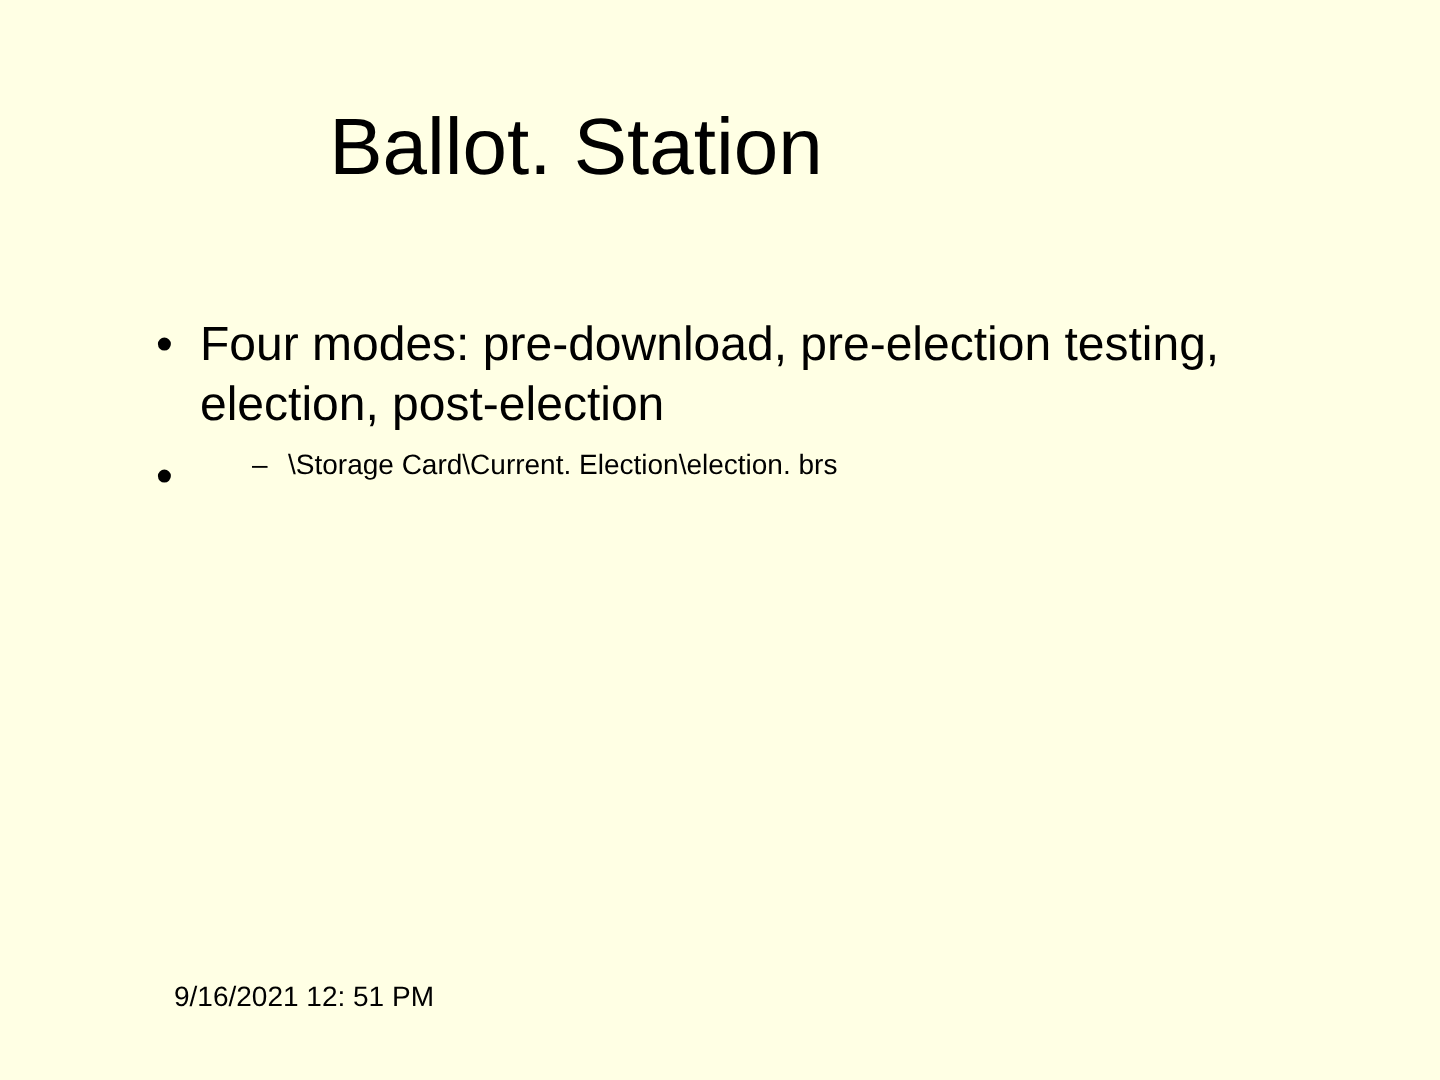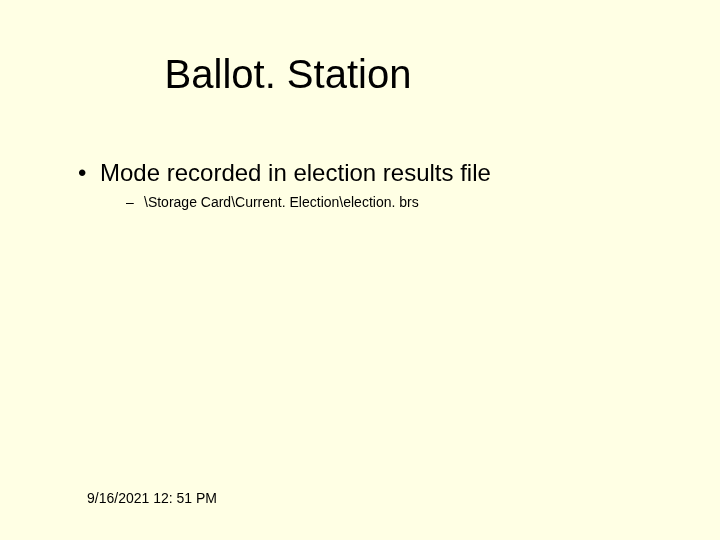--- a/index.html
+++ b/index.html
@@ -83,21 +83,23 @@
 </head>
 <body>
 
 <div class="slide">
 
   <div class="title">Ballot. Station</div>
 
   <div class="body">
     <ul class="level1">
       <li>
-        <span>Mode recorded in election results file</span>
+        <span>Four modes:  pre-download, pre-election testing, election, post-election</span>
+      </li>
+      <li>
         <ul class="level2">
           <li>
             <span>\Storage Card\Current. Election\election. brs</span>
           </li>
         </ul>
       </li>
     </ul>
   </div>
 
   <div class="footer-date">9/16/2021 12: 51 PM</div>

